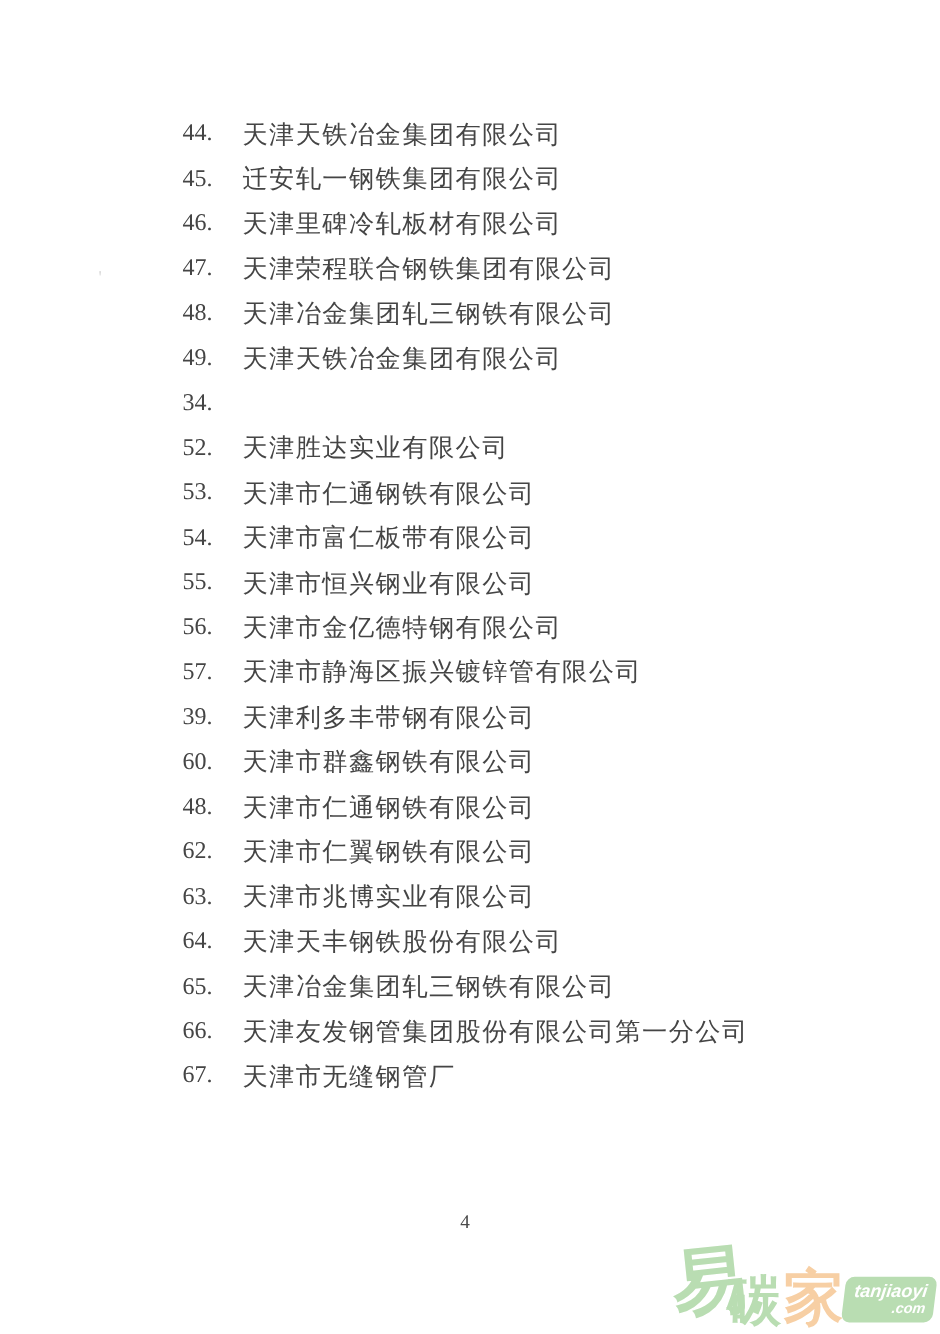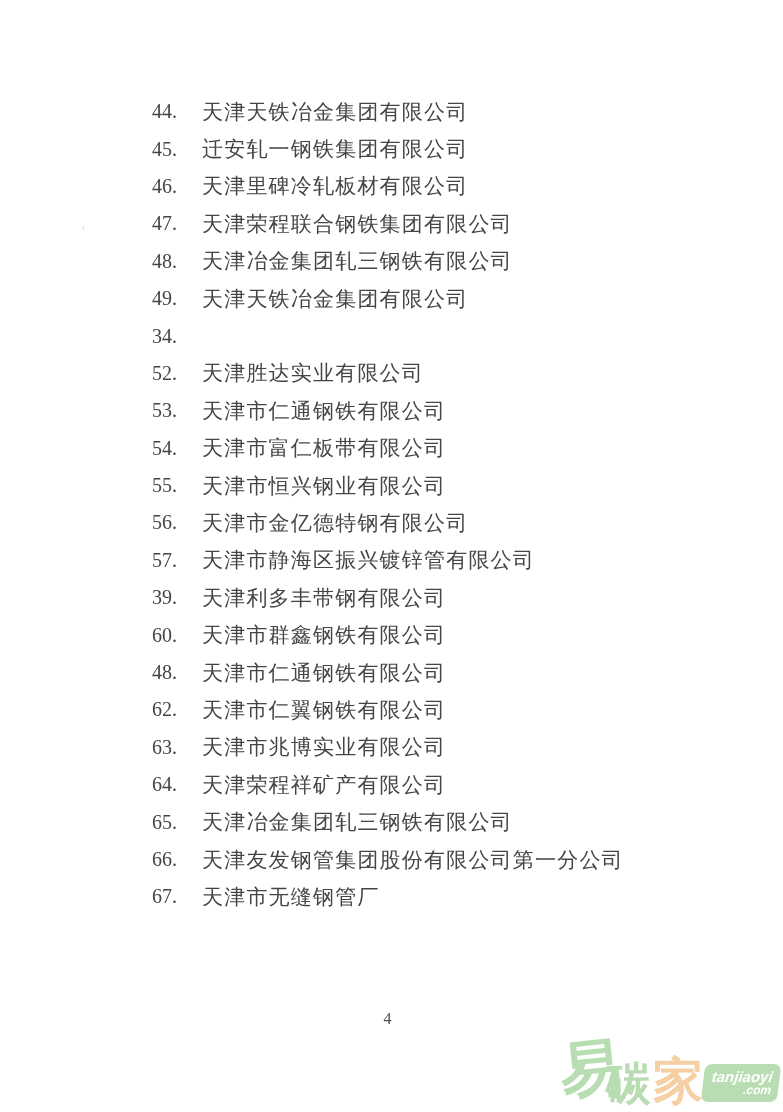--- a/index.html
+++ b/index.html
@@ -204,21 +204,21 @@
       <li class="company-row">
         <span class="company-num">62.</span>
         <span class="company-name">天津市仁翼钢铁有限公司</span>
       </li>
       <li class="company-row">
         <span class="company-num">63.</span>
         <span class="company-name">天津市兆博实业有限公司</span>
       </li>
       <li class="company-row">
         <span class="company-num">64.</span>
-        <span class="company-name">天津荣程祥矿产有限公司</span>
+        <span class="company-name">天津天丰钢铁股份有限公司</span>
       </li>
       <li class="company-row">
         <span class="company-num">65.</span>
         <span class="company-name">天津冶金集团轧三钢铁有限公司</span>
       </li>
       <li class="company-row">
         <span class="company-num">66.</span>
         <span class="company-name">天津友发钢管集团股份有限公司第一分公司</span>
       </li>
       <li class="company-row">

